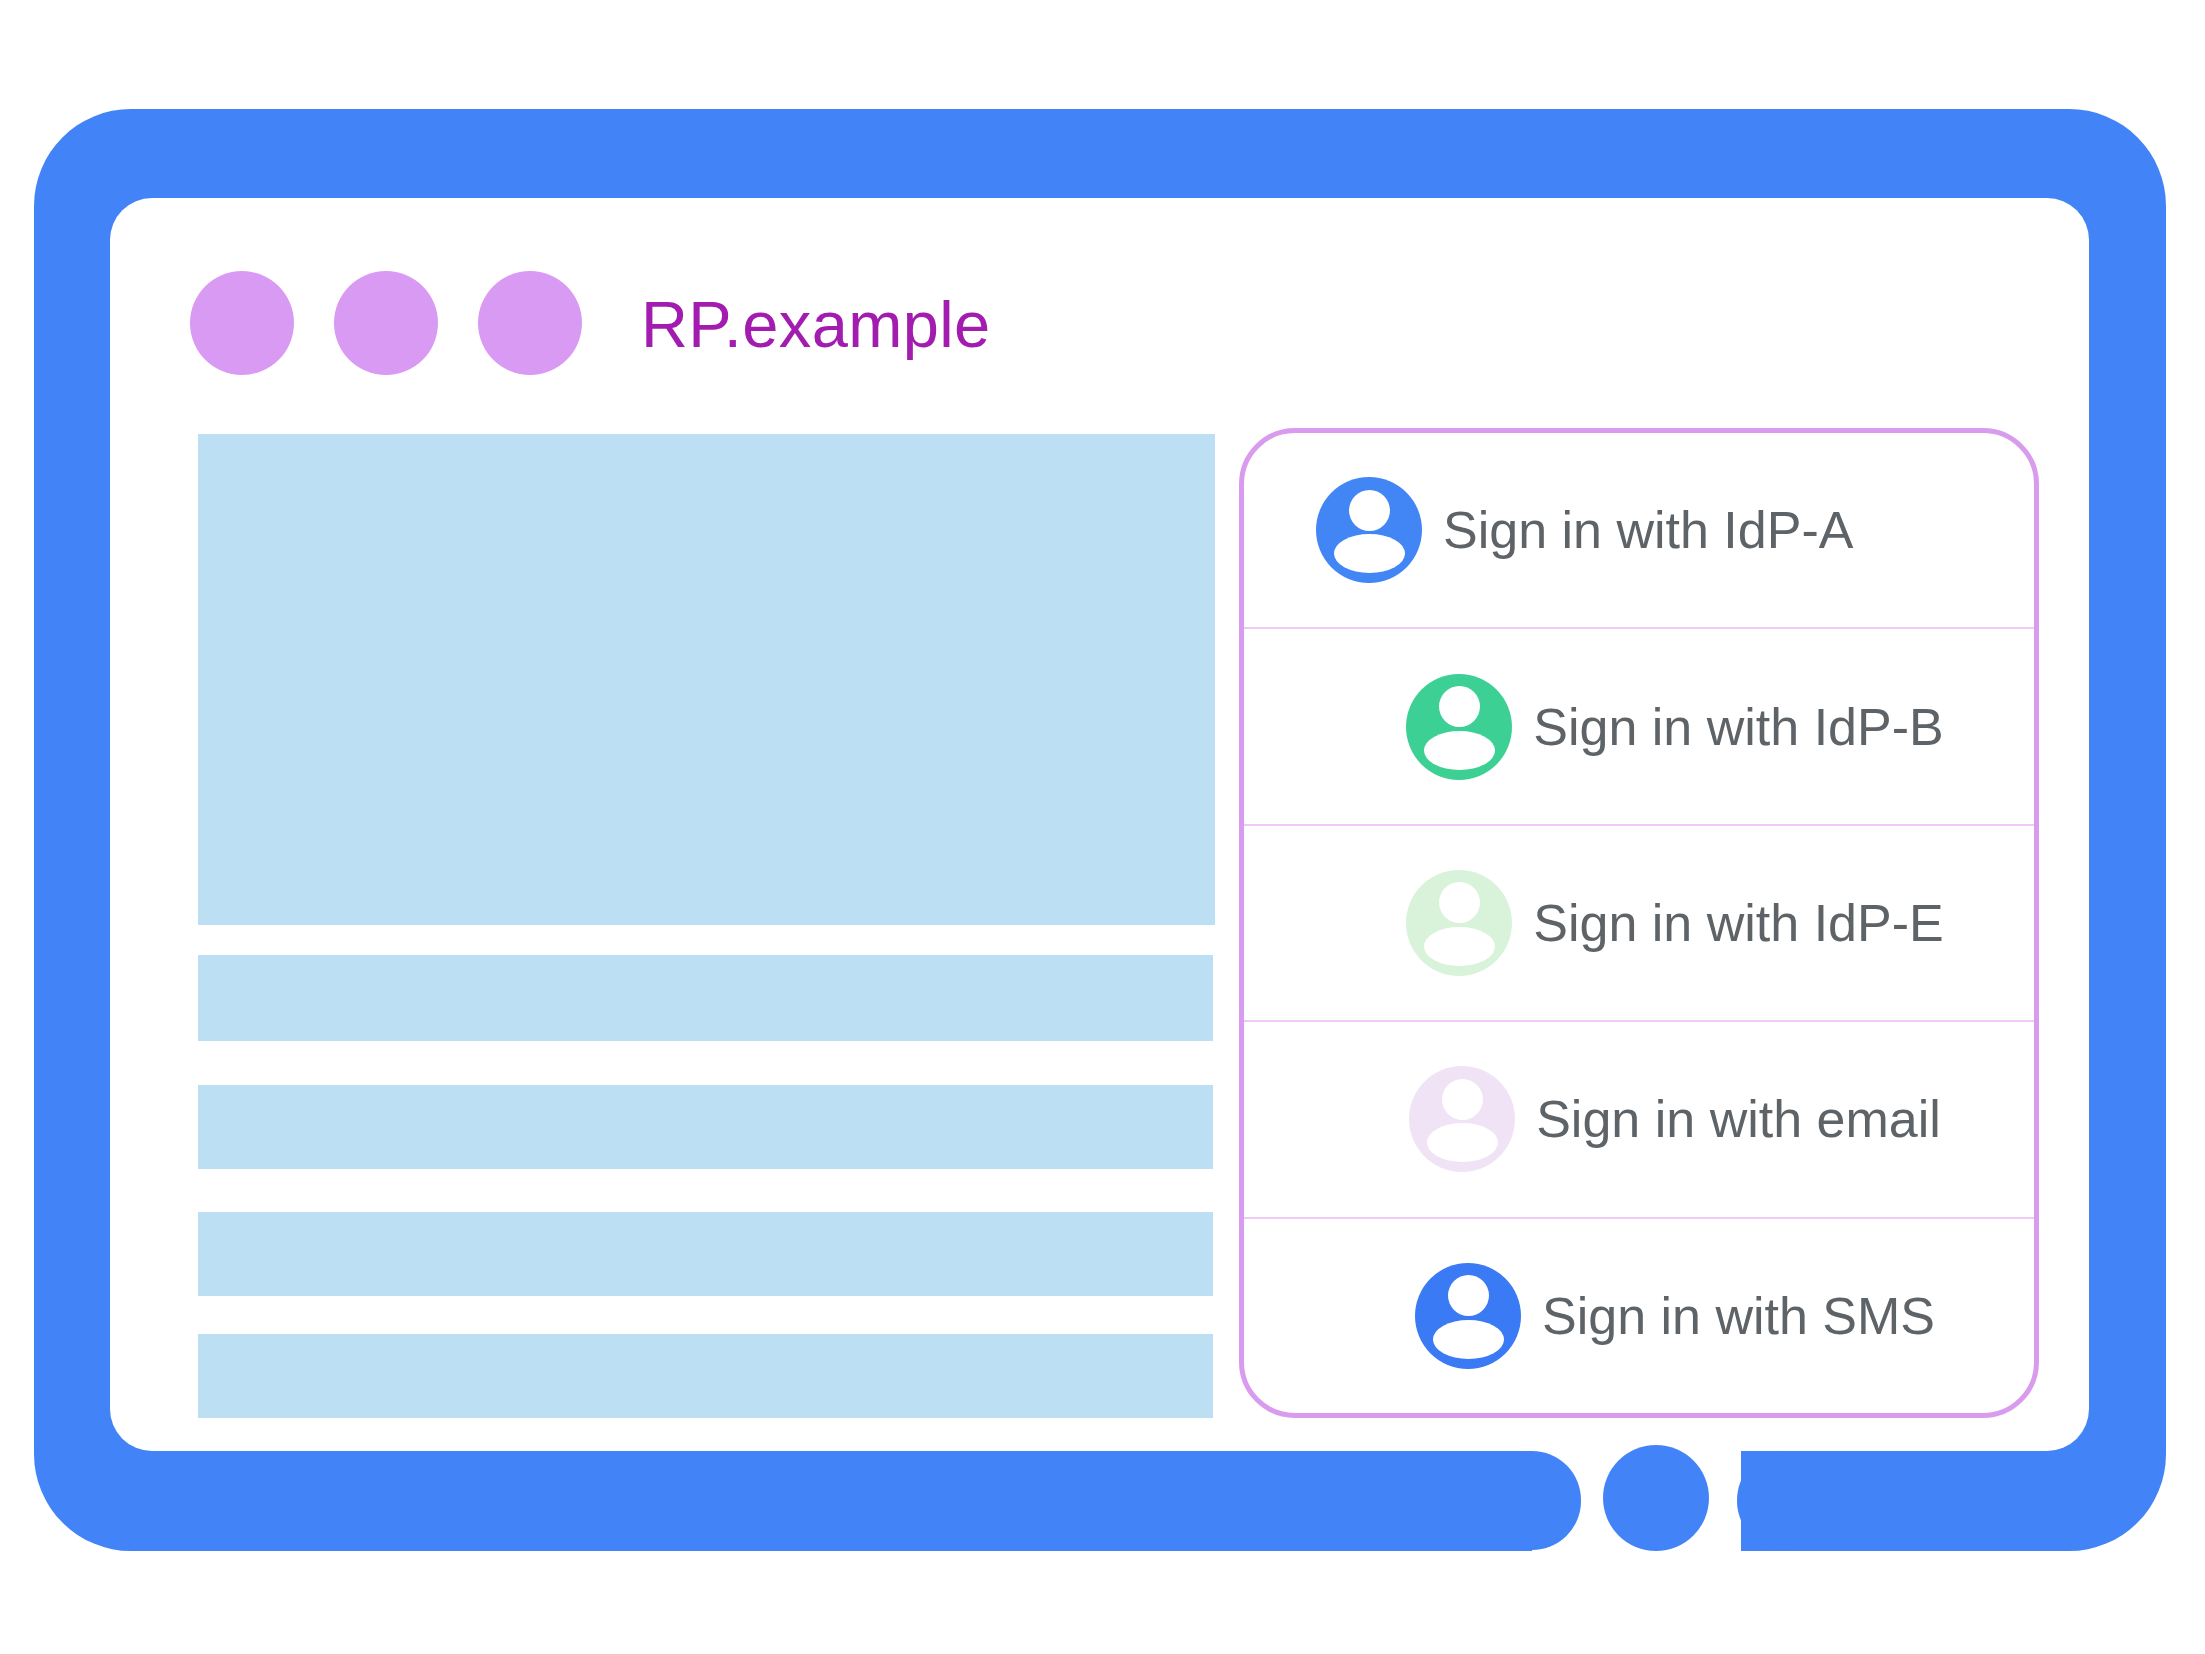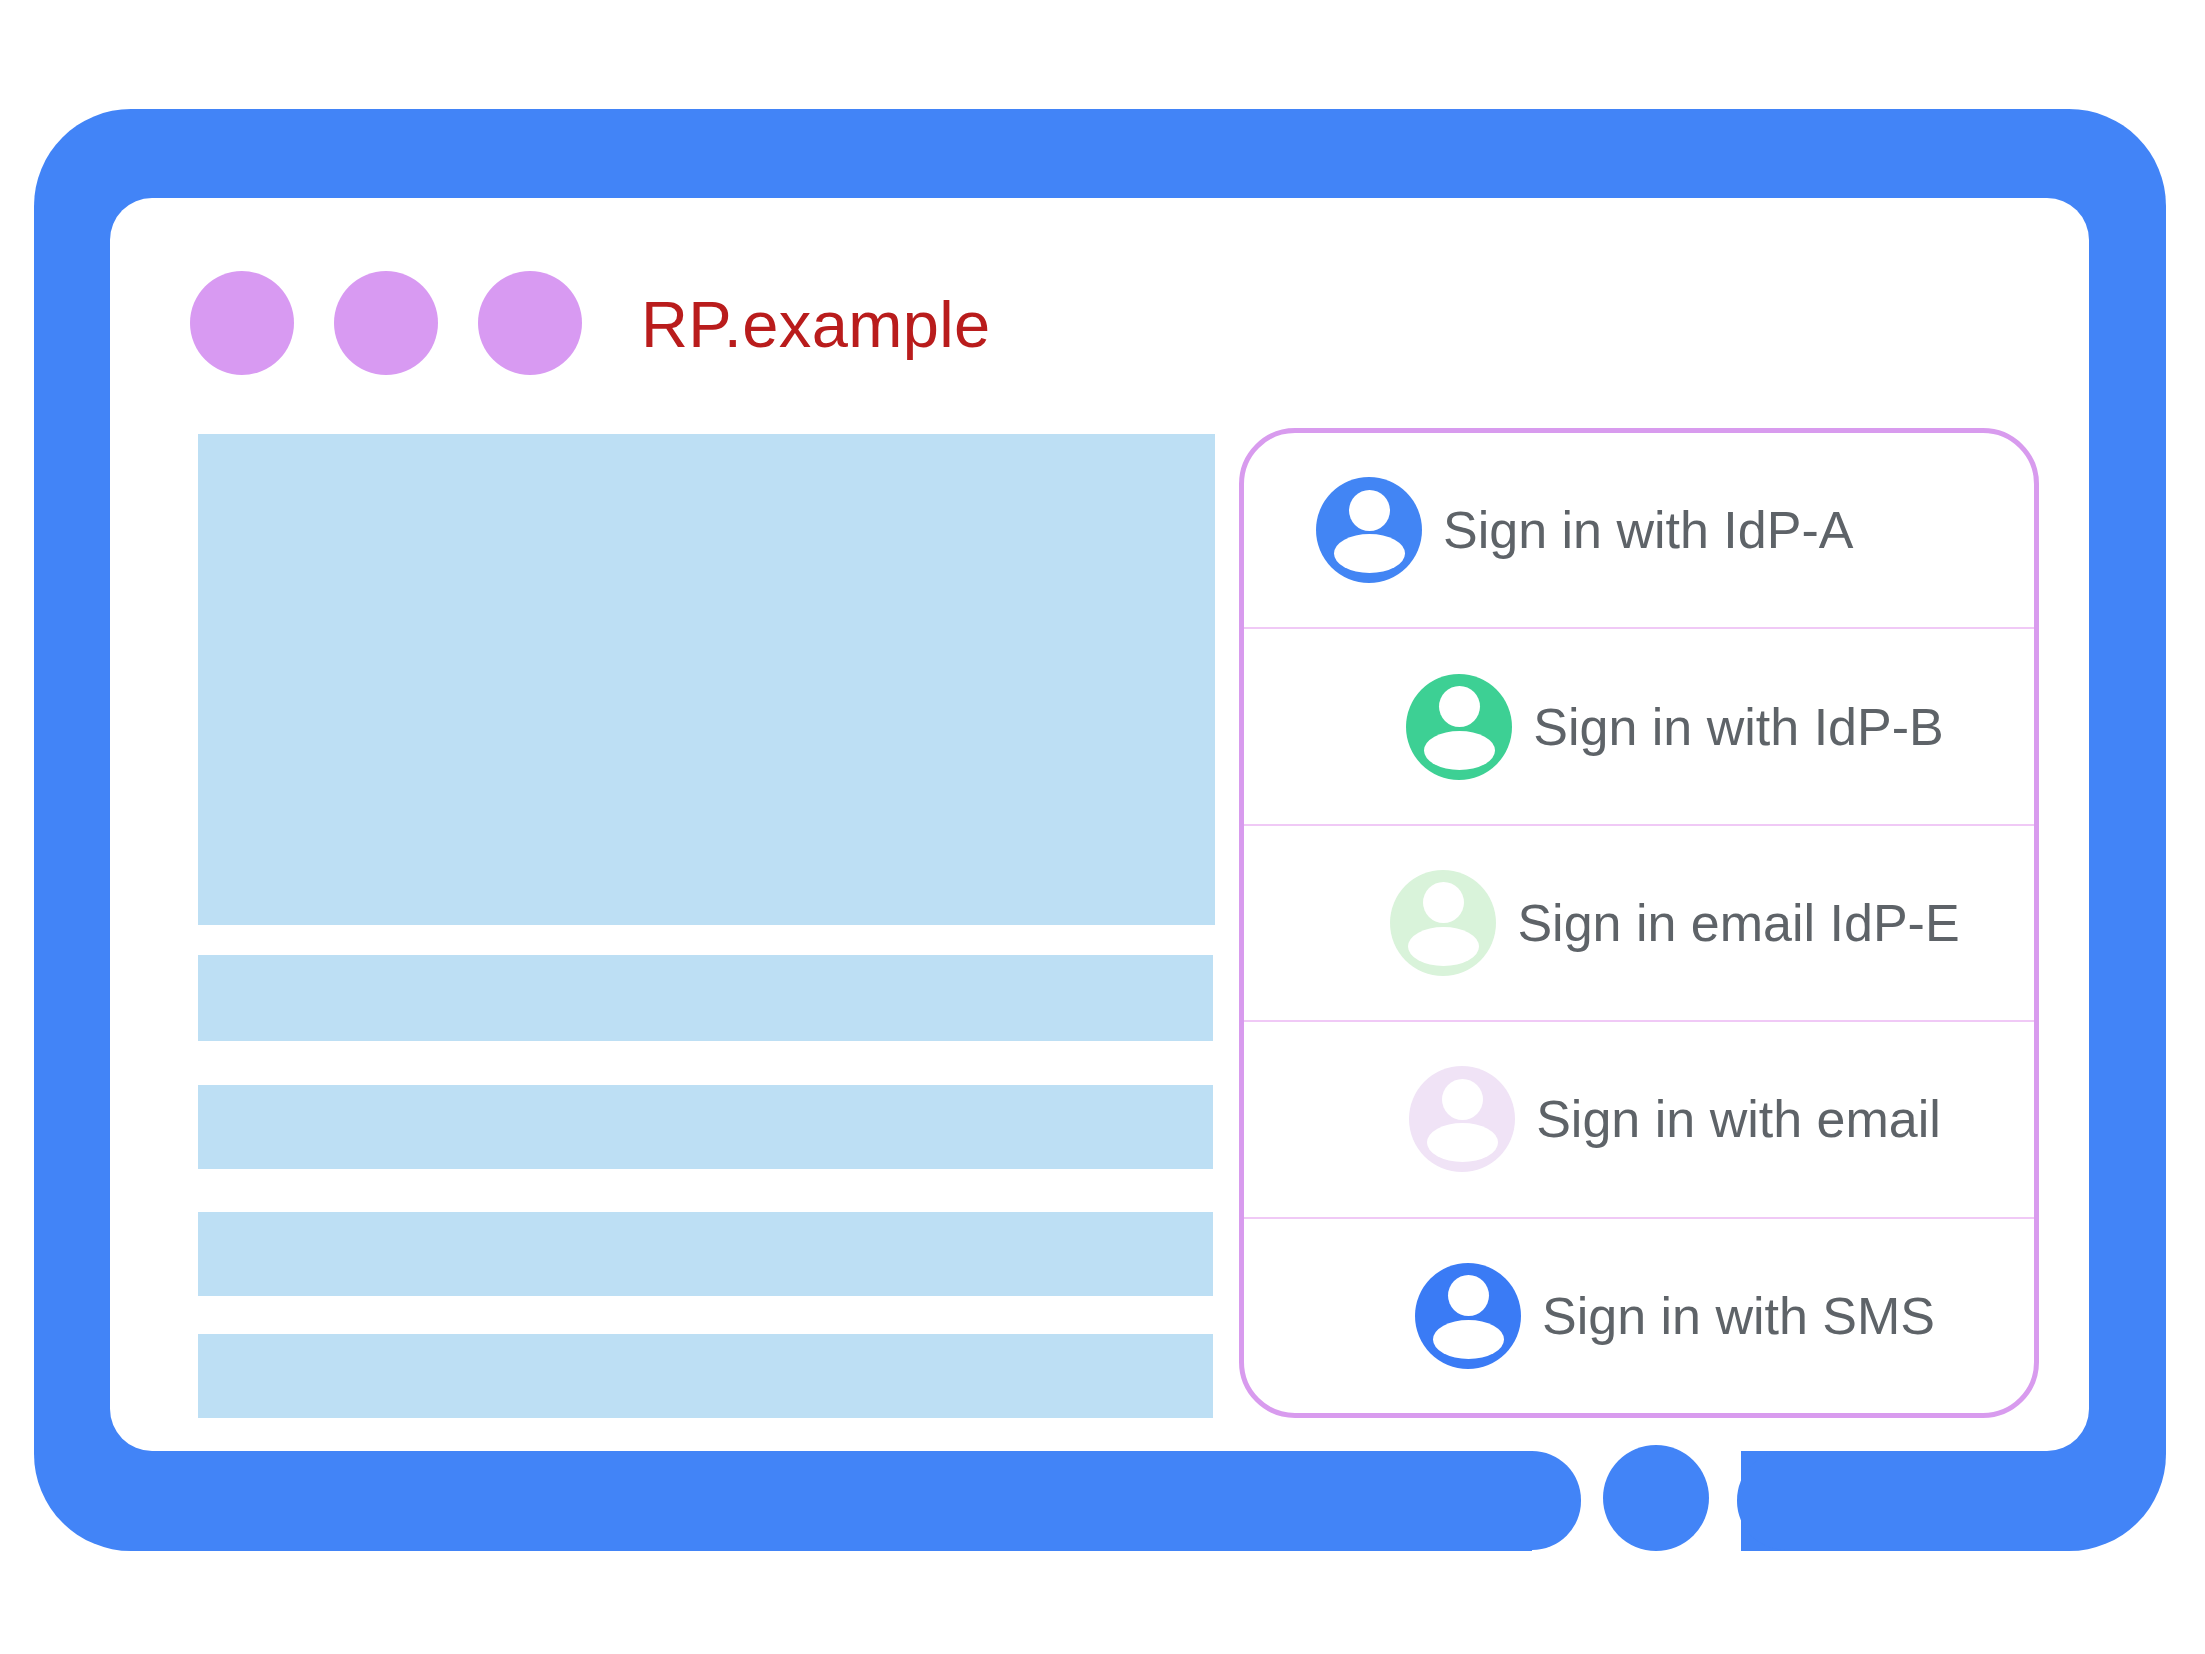--- a/index.html
+++ b/index.html
@@ -21,21 +21,21 @@
   .home-btn{position:absolute;left:1603px;top:1445px;width:106px;height:106px;
             border-radius:50%;background:#4284F7;}
 
   
   .dots{position:absolute;left:190px;top:271px;width:459px;height:104px;}
   .dot{position:absolute;top:0;width:104px;height:104px;border-radius:50%;background:#D89AF2;}
   .dot:nth-child(1){left:0;}
   .dot:nth-child(2){left:144px;}
   .dot:nth-child(3){left:288px;}
   .site-title{position:absolute;left:641px;top:291px;font-size:65px;line-height:67px;
-              font-weight:500;color:#b91c1c;letter-spacing:0.4px;}
+              font-weight:500;color:#a21caf;letter-spacing:0.4px;}
 
   
   .ph{position:absolute;background:#BDDFF4;}
   .ph-hero{left:198px;top:434px;width:1017px;height:491px;}
   .ph-line1{left:198px;top:955px;width:1015px;height:86px;}
   .ph-line2{left:198px;top:1085px;width:1015px;height:84px;}
   .ph-line3{left:198px;top:1212px;width:1015px;height:84px;}
   .ph-line4{left:198px;top:1334px;width:1015px;height:84px;}
 
   
@@ -83,21 +83,21 @@
 
     <div class="row">
       <span class="avatar" style="background-color: rgb(61, 208, 148);"></span>
       <span class="row-label">Sign in with IdP-B</span>
     </div>
 
 
 
     <div class="row">
       <span class="avatar" style="background-color: rgb(217, 243, 218);"></span>
-      <span class="row-label">Sign in email IdP-E</span>
+      <span class="row-label">Sign in with IdP-E</span>
     </div>
 
     <div class="row">
       <span class="avatar" style="background-color: rgb(240, 227, 246);"></span>
       <span class="row-label">Sign in with email</span>
     </div>
 
     <div class="row">
       <span class="avatar" style="background-color: rgb(58, 123, 245);"></span>
       <span class="row-label">Sign in with SMS</span>

